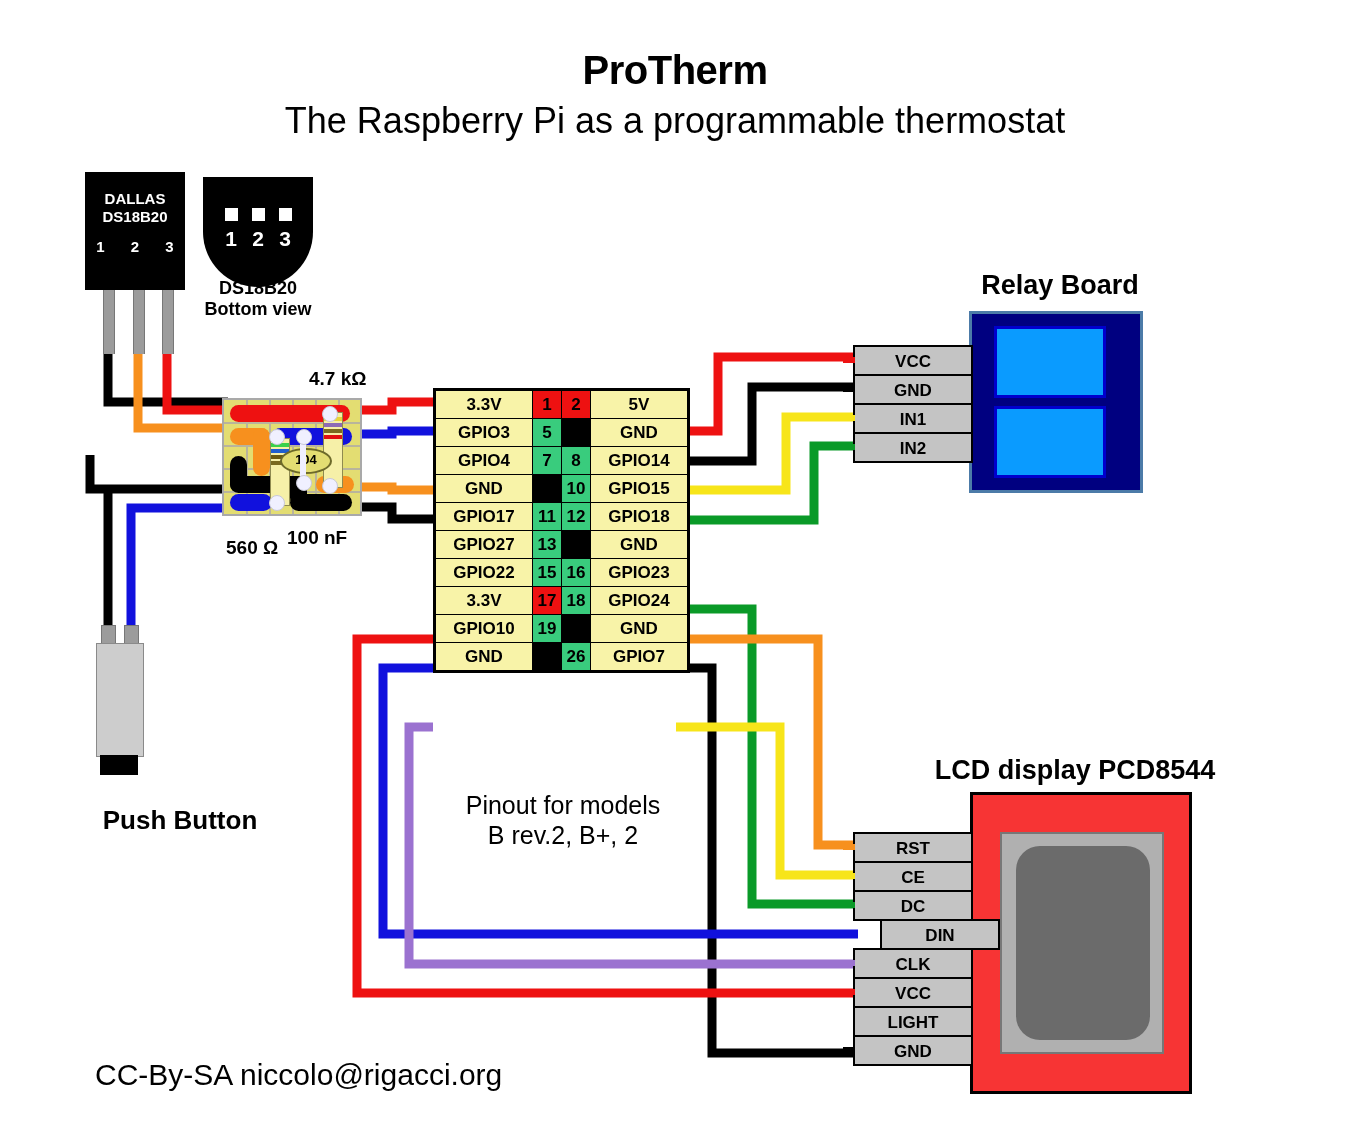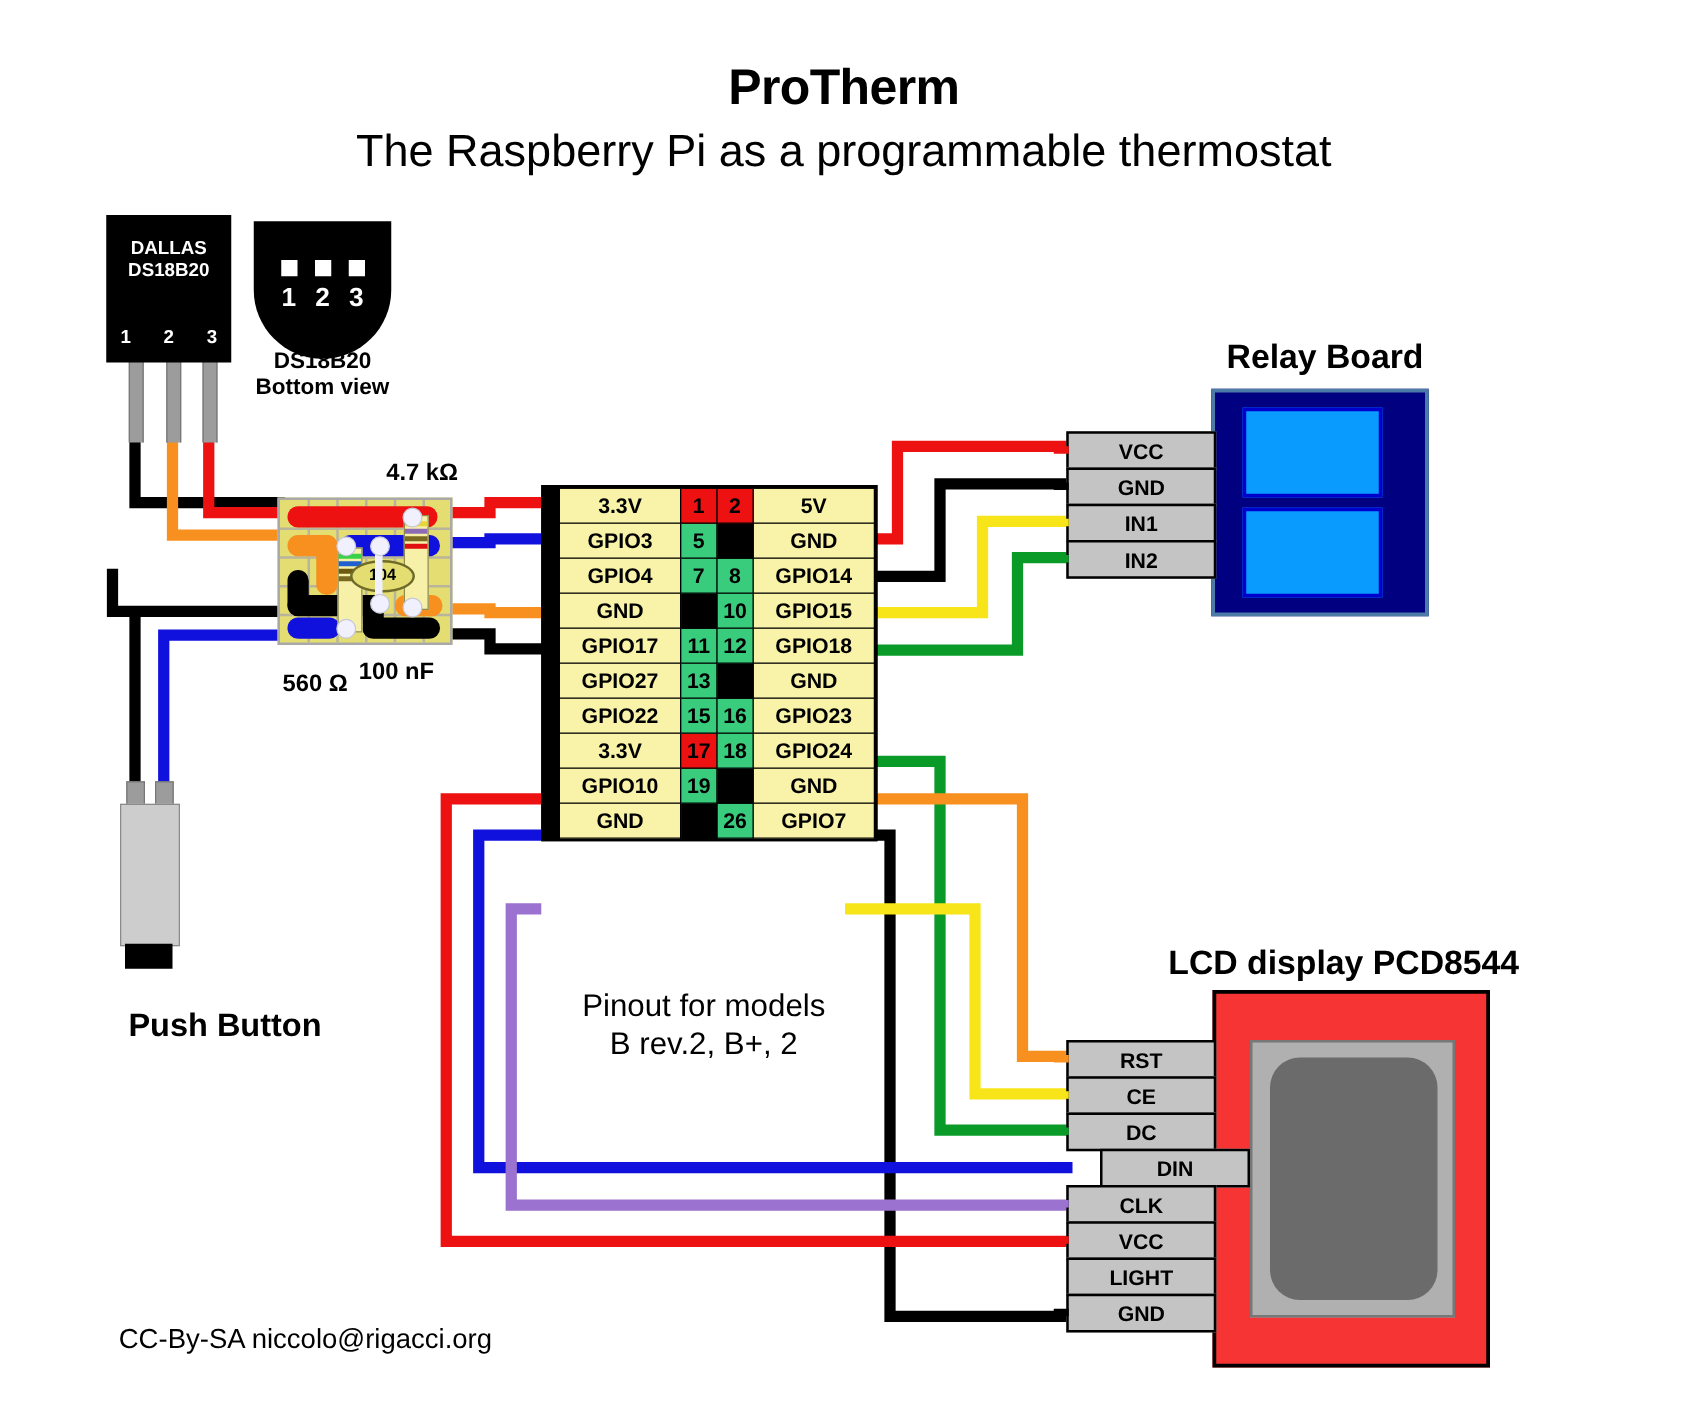--- a/index.html
+++ b/index.html
@@ -11,21 +11,21 @@
   
   #title{left:0;top:48px;width:1350px;text-align:center;font-size:40px;font-weight:bold;
          color:#000;letter-spacing:-0.5px;}
   #subtitle{left:0;top:100px;width:1350px;text-align:center;font-size:36px;color:#000;}
 
   
   #ds-body{left:85px;top:172px;width:100px;height:118px;background:#000;}
   #ds-body .lbl{position:absolute;left:0;width:100px;text-align:center;color:#fff;
                 font-size:15px;font-weight:bold;}
   #ds-l1{top:18px;} #ds-l2{top:36px;}
-  #ds-nums{top:66px;font-size:22px;letter-spacing:11px;text-indent:11px;margin-top:23px;}
+  #ds-nums{top:66px;font-size:22px;letter-spacing:11px;text-indent:11px;}
   .ds-leg{position:absolute;width:10px;background:#9c9c9c;border-left:1px solid #777;border-right:1px solid #777;}
 
   
   #ds-bv{left:203px;top:177px;width:110px;height:110px;background:#000;
          border-radius:0 0 55px 55px;}
   #ds-bv .pad{position:absolute;top:31px;width:13px;height:13px;background:#fff;}
   #ds-bv .bn{position:absolute;top:50px;width:20px;text-align:center;color:#fff;
              font-size:21px;font-weight:bold;}
   #ds-cap{left:178px;top:278px;width:160px;text-align:center;font-size:18px;
           font-weight:bold;line-height:21px;color:#000;}
@@ -45,21 +45,21 @@
 
   .note{position:absolute;font-size:19px;font-weight:bold;color:#000;white-space:nowrap;}
 
   
   #pb-body{left:96px;top:643px;width:46px;height:112px;background:#cdcdcd;border:1px solid #8a8a8a;}
   #pb-tip{left:100px;top:755px;width:38px;height:20px;background:#000;}
   .pb-leg{position:absolute;width:13px;height:42px;background:#9c9c9c;border:1px solid #777;}
   #pb-cap{left:40px;top:805px;width:280px;text-align:center;font-size:26px;font-weight:bold;}
 
   
-  #gpio{left:433px;top:388px;border:2px solid #000;background:#000;padding-left:12px;}
+  #gpio{left:433px;top:388px;border:2px solid #000;background:#000;}
   #gpio table{border-collapse:collapse;}
   #gpio td{border:1px solid #000;height:27px;font-size:17px;font-weight:bold;
            text-align:center;color:#000;padding:0;}
   td.nm{background:#f8f3a8;width:96px;}
   td.pn{width:28px;}
   .c-red{background:#ee1111;color:#000;}
   .c-grn{background:#39cc7d;color:#000;}
   .c-blk{background:#000;color:#fff;}
   #gpio-cap{left:393px;top:790px;width:340px;text-align:center;font-size:25px;
             line-height:30px;color:#000;}
@@ -80,21 +80,21 @@
   #lcd-pcb{left:970px;top:792px;width:222px;height:302px;background:#f73434;
            border:3px solid #000;box-sizing:border-box;}
   #lcd-glass{left:1000px;top:832px;width:164px;height:222px;background:#b0b0b0;
              border:2px solid #777;box-sizing:border-box;}
   #lcd-screen{left:1016px;top:846px;width:134px;height:194px;background:#6b6b6b;border-radius:24px;}
 
   
   #wires{position:absolute;left:0;top:0;width:1350px;height:1130px;}
   #wires path{fill:none;stroke-linecap:butt;stroke-linejoin:miter;}
 
-  #credit{left:95px;top:1058px;font-size:22px;color:#000;}
+  #credit{left:95px;top:1058px;font-size:30px;color:#000;}
 </style>
 </head>
 <body>
 
 <div id="stage">
 
   <svg id="wires" viewBox="0 0 1350 1130">
 
     <path d="M108 352 L108 402 L228 402" stroke="#000" stroke-width="9"></path>
     <path d="M138 352 L138 428 L232 428" stroke="#f7901e" stroke-width="9"></path>

